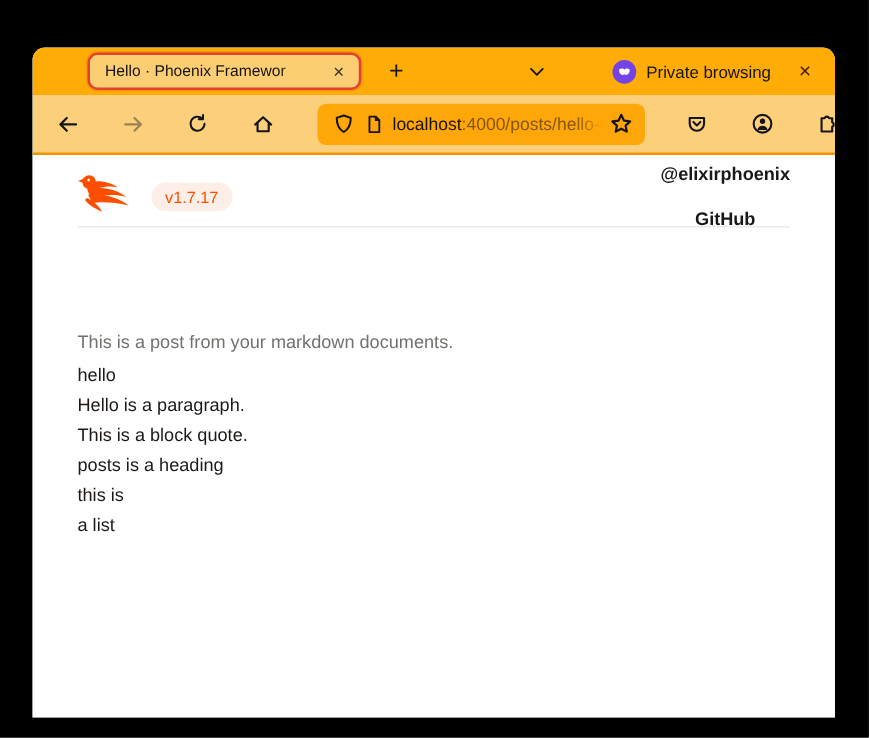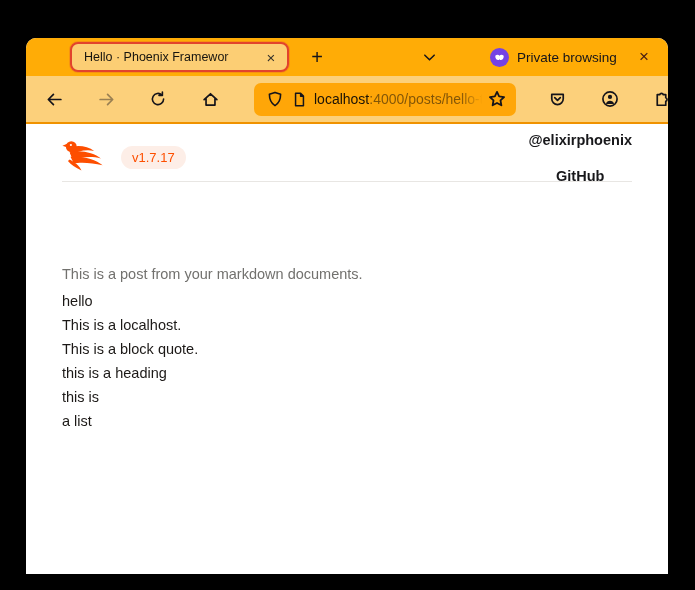--- a/index.html
+++ b/index.html
@@ -187,21 +187,21 @@
         <a class="nav-link">@elixirphoenix</a>
         <a class="nav-link">GitHub</a>
       </span>
     </div>
     <hr class="rule">
 
     <div class="post">
       <div class="post-subtitle">This is a post from your markdown documents.</div>
       <div class="post-lines">
         <div class="line">hello</div>
-        <div class="line">This is a localhost.</div>
+        <div class="line">Hello is a paragraph.</div>
         <div class="line">This is a block quote.</div>
-        <div class="line">this is a heading</div>
+        <div class="line">posts is a heading</div>
         <div class="line">this is</div>
         <div class="line">a list</div>
       </div>
     </div>
   </div>
 </div>
 
 </body></html>

